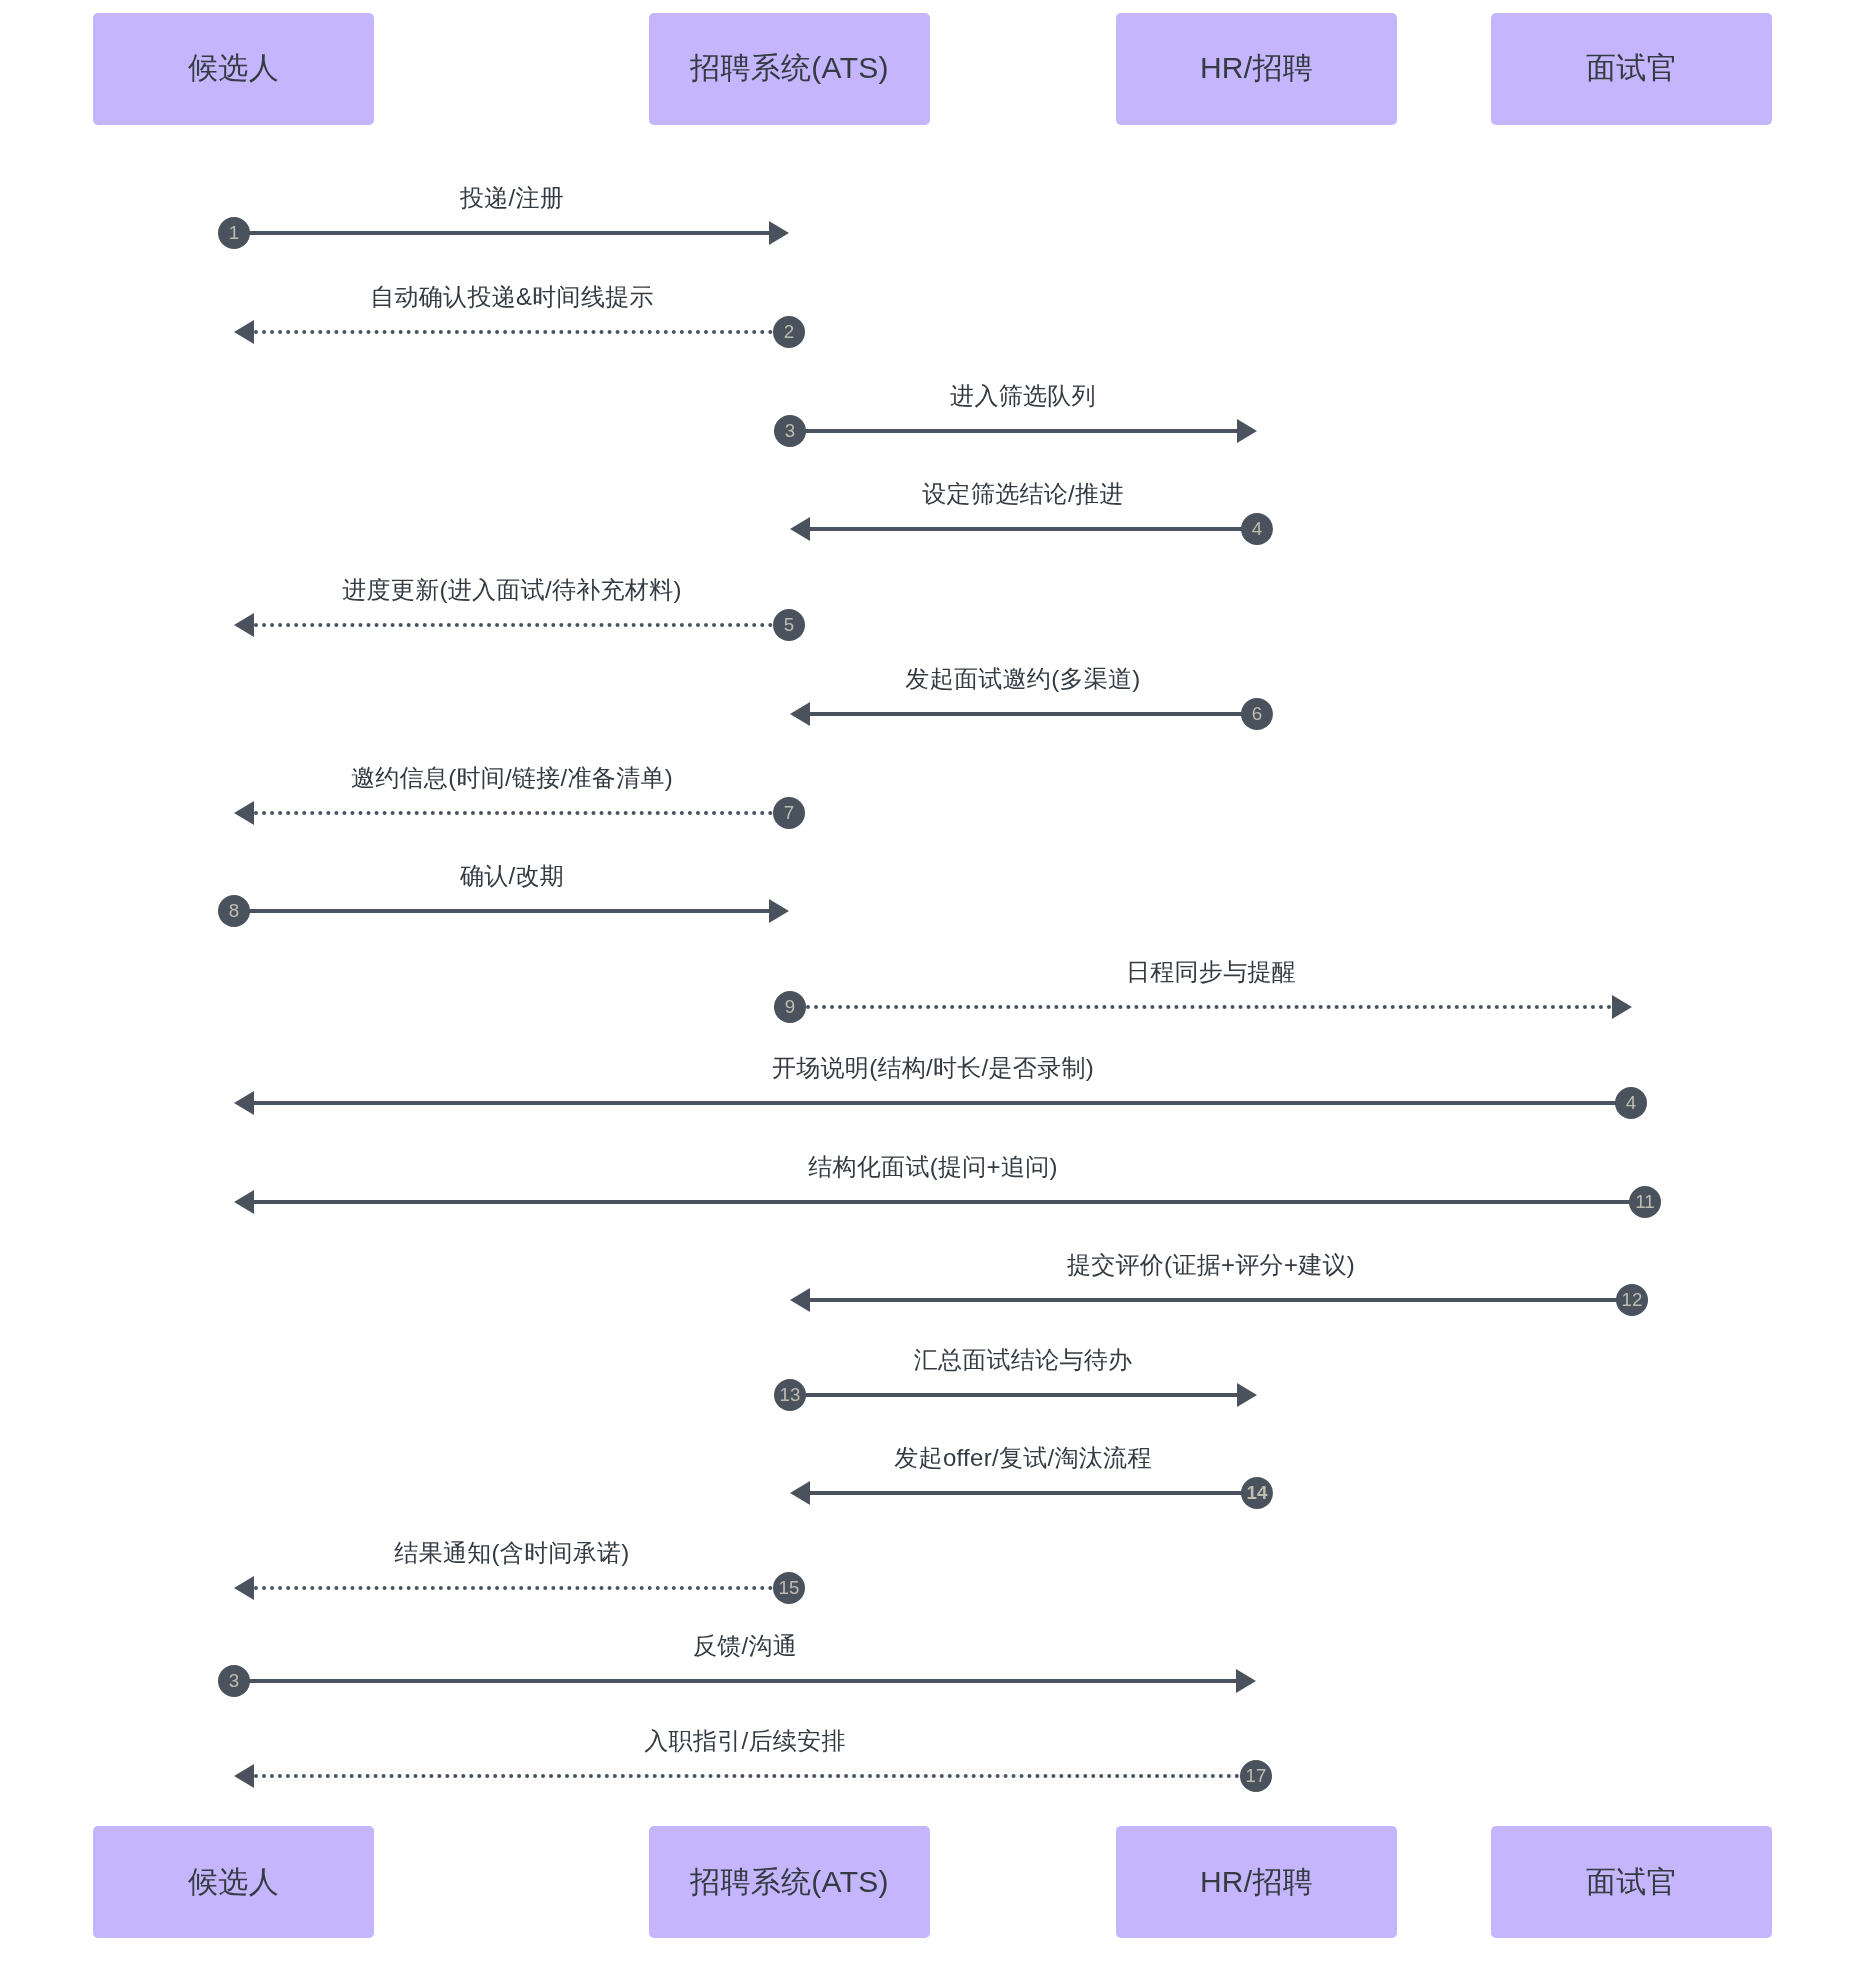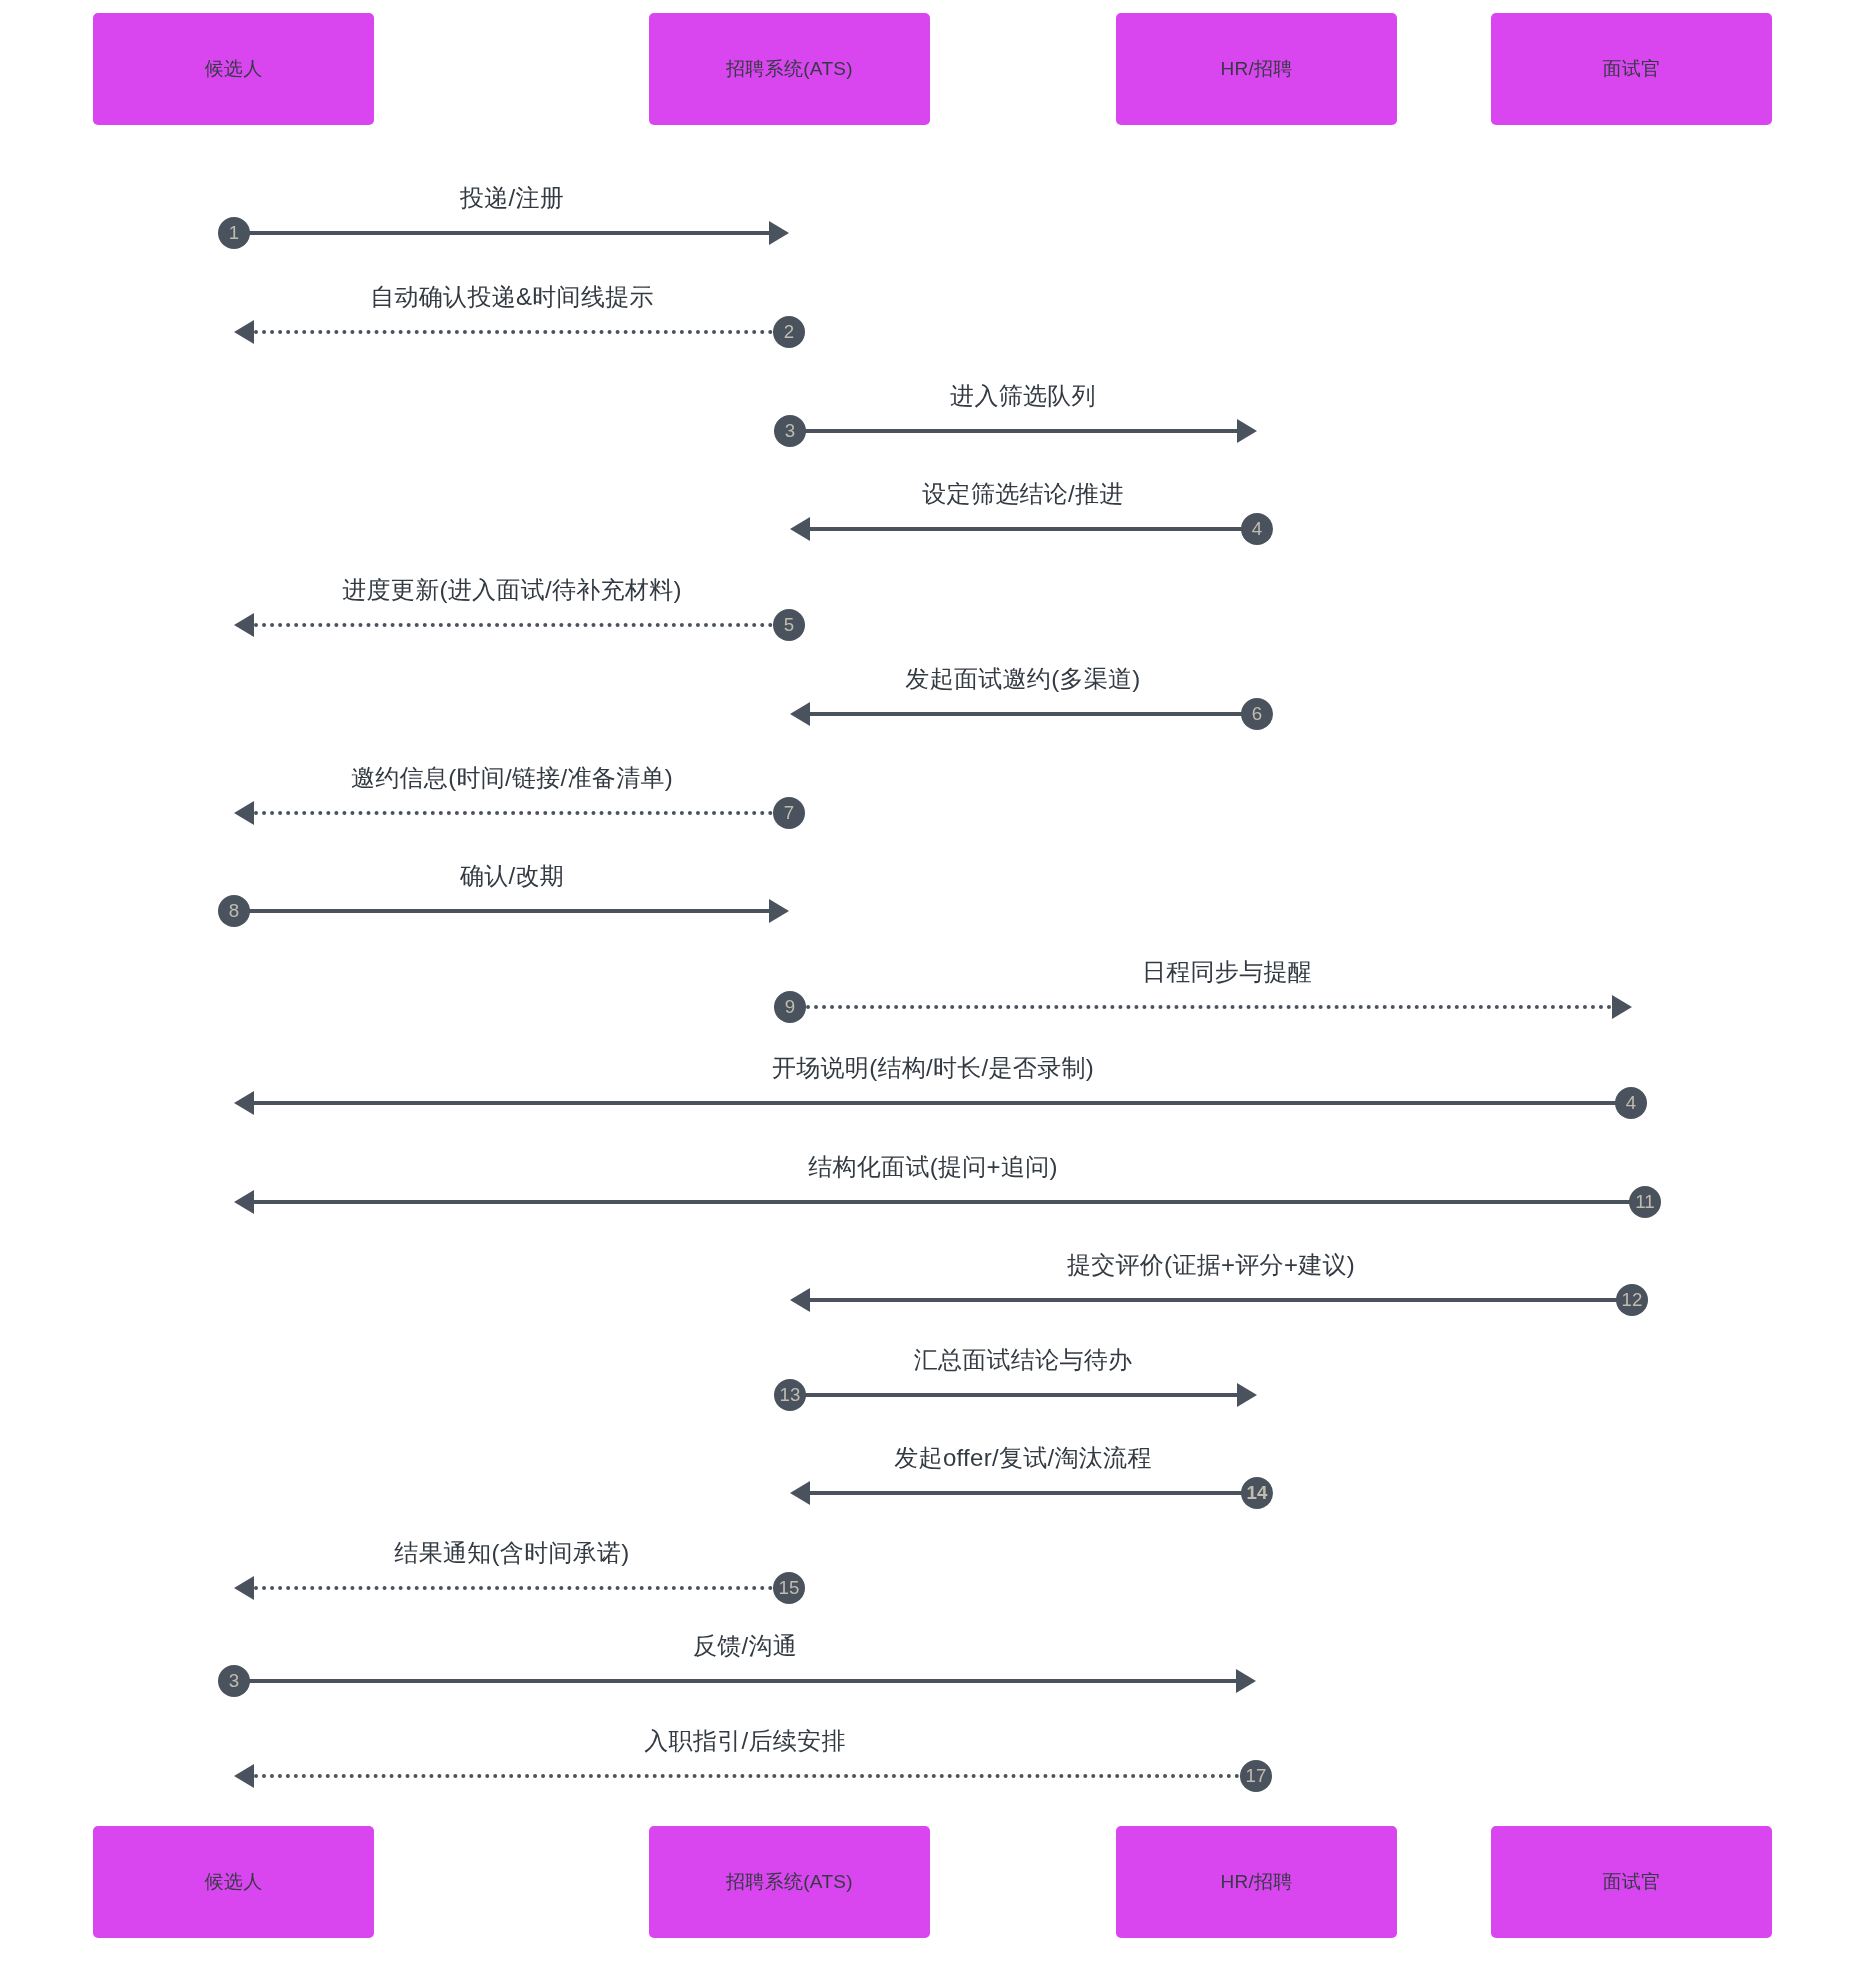--- a/index.html
+++ b/index.html
@@ -15,27 +15,27 @@
     position: relative;
     width: 1868px;
     height: 1965px;
     background: #ffffff;
     overflow: hidden;
   }
   
   .actor-box {
     position: absolute;
     box-sizing: border-box;
-    background: #d946ef;
+    background: #c4b5fd;
     border-radius: 5px;
     display: flex;
     align-items: center;
     justify-content: center;
     color: #333a42;
-    font-size: 19px;
+    font-size: 30px;
     letter-spacing: 0.3px;
     white-space: nowrap;
     text-align: right;
   }
   
   .lifeline {
     position: absolute;
     width: 1.2px;
     background: #ffffff;
   }
@@ -172,21 +172,21 @@
     <div class="msg" style="left: 234px; top: 911px; width: 555px;">
       <div class="msg-line" style="left: 0px; width: 535px;"></div>
       <div class="arrow-head right" style="left: 535px;"></div>
       <div class="seq-num" style="left: -16px;">8</div>
       <div class="msg-label" style="left: 278px;">确认/改期</div>
     </div>
     <div class="msg" style="left: 790px; top: 1007px; width: 842px;">
       <div class="msg-line dotted" style="left: 0px; width: 822px;"></div>
       <div class="arrow-head right" style="left: 822px;"></div>
       <div class="seq-num" style="left: -16px;">9</div>
-      <div class="msg-label" style="left: 437px;">日程同步与提醒</div>
+      <div class="msg-label" style="left: 421px;">日程同步与提醒</div>
     </div>
     <div class="msg" style="left: 234px; top: 1103px; width: 1397px;">
       <div class="msg-line" style="left: 20px; width: 1377px;"></div>
       <div class="arrow-head left" style="left: 0px;"></div>
       <div class="seq-num" style="left: 1381px;">4</div>
       <div class="msg-label" style="left: 699px;">开场说明(结构/时长/是否录制)</div>
     </div>
     <div class="msg" style="left: 234px; top: 1202px; width: 1397px;">
       <div class="msg-line" style="left: 20px; width: 1377px;"></div>
       <div class="arrow-head left" style="left: 0px;"></div>

